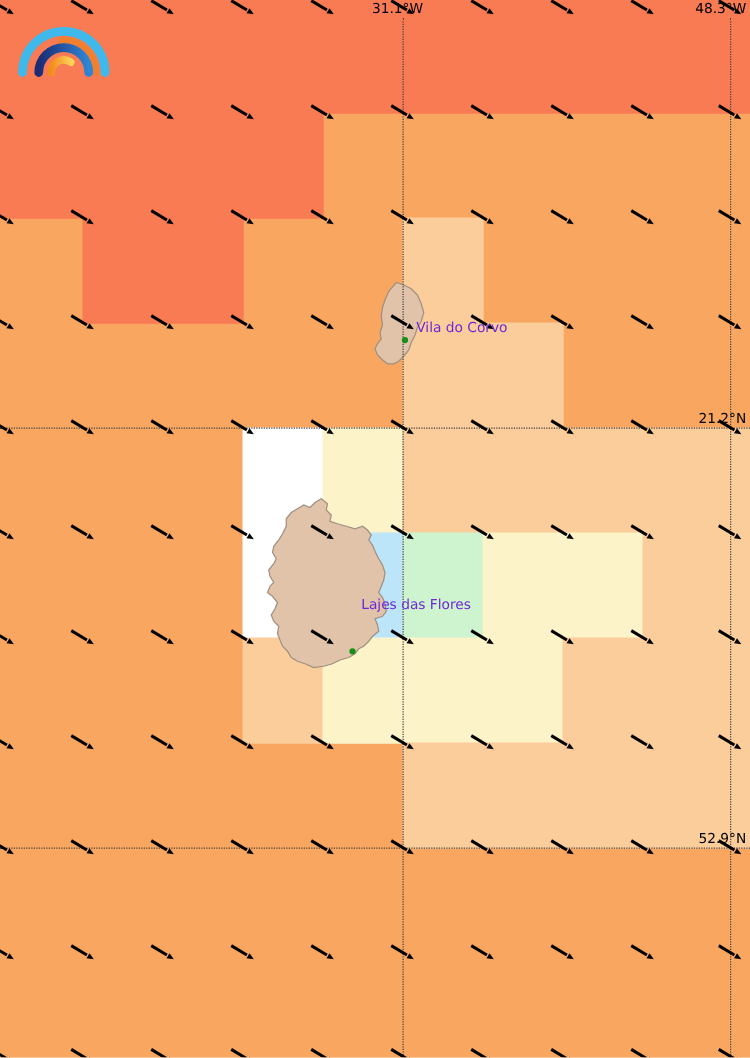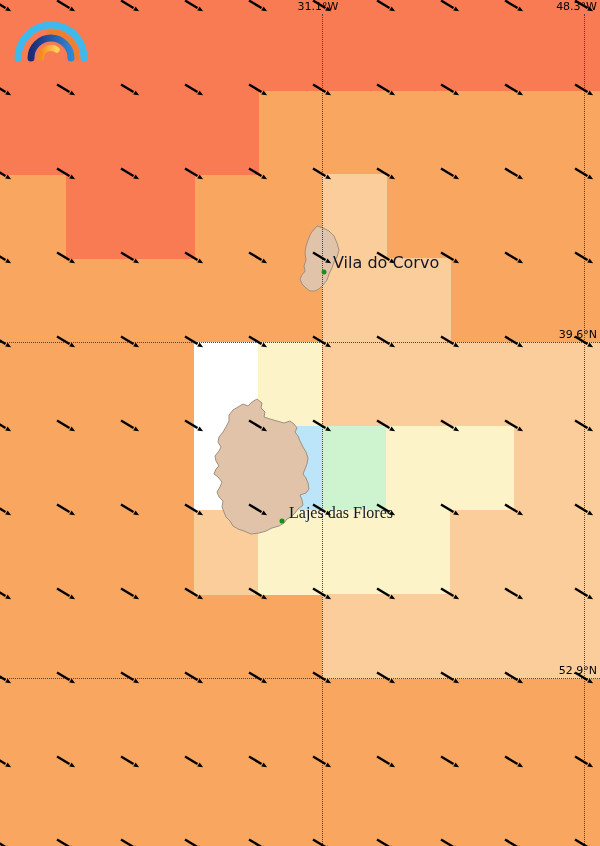--- a/index.html
+++ b/index.html
@@ -3,21 +3,21 @@
 <meta charset="utf-8">
 <style>
   html,body{margin:0;padding:0;}
   body{width:600px;height:846px;font-family:"DejaVu Sans","Liberation Sans",sans-serif;}
   #map{position:relative;width:600px;height:846px;overflow:hidden;}
   .cell{position:absolute;}
   .layer{position:absolute;left:0;top:0;width:600px;height:846px;}
   .vline{position:absolute;width:0;border-left:1px dotted #444;}
   .hline{position:absolute;height:0;left:0;width:600px;border-top:1px dotted #444;}
   .coord-label{position:absolute;font-size:11px;color:#000;line-height:12px;white-space:nowrap;}
-  .place-label{position:absolute;font-size:16px;color:#0f172a;line-height:15px;white-space:nowrap;transform:translateY(-50%);}
+  .place-label{position:absolute;font-size:11px;color:#6d28d9;line-height:15px;white-space:nowrap;transform:translateY(-50%);}
   .town-dot{position:absolute;width:5px;height:5px;border-radius:50%;transform:translate(-50%,-50%);}
   .barb{position:absolute;}
   #brand-logo{position:absolute;left:6px;top:12px;}
 </style>
 </head>
 <body>
 
 <div id="map" style="background: rgb(249, 167, 96);">
   <div id="cells" class="layer">
       <div class="cell" style="left: 0px; top: 0px; width: 67px; height: 91px; background: rgb(249, 123, 83);"></div>
@@ -519,26 +519,26 @@
       <svg class="barb" width="22" height="16" viewBox="0 0 22 16" style="left: 573px; top: 836px;">
         <line x1="2" y1="3.5" x2="14.5" y2="11" stroke="currentColor" stroke-width="2.4"></line>
         <polygon points="20.1,14.3 14.2,13.5 16.6,9.5" fill="currentColor"></polygon>
       </svg>
     </div>
 
   <div id="places" class="layer">
       <div class="town-dot" style="left: 324px; top: 272px; background: rgb(22, 144, 22);"></div>
       <div class="place-label" style="left: 333px; top: 262px;">Vila do Corvo</div>
       <div class="town-dot" style="left: 282px; top: 521px; background: rgb(22, 144, 22);"></div>
-      <div class="place-label" style="left: 289px; top: 512px; font-family: Liberation Serif, serif;">Lajes das Flores</div>
+      <div class="place-label" style="left: 289px; top: 484px;">Lajes das Flores</div>
     </div>
 
   <span class="coord-label" id="lon-label-0" style="left:318px;top:1px;transform:translateX(-50%);">31.1°W</span>
   <span class="coord-label" id="lon-label-1" style="right:3px;top:1px;">48.3°W</span>
-  <span class="coord-label" id="lat-label-0" style="right:3px;top:329px;">39.6°N</span>
+  <span class="coord-label" id="lat-label-0" style="right:3px;top:329px;">21.2°N</span>
   <span class="coord-label" id="lat-label-1" style="right:3px;top:665px;">52.9°N</span>
 
   <svg id="brand-logo" width="88" height="52" viewBox="0 0 88 52">
     <defs>
       <linearGradient id="gnavy" x1="0" y1="0" x2="1" y2="0">
         <stop id="gnavy-a" offset="0" stop-color="#1B2B74"></stop>
         <stop id="gnavy-b" offset="1" stop-color="#2F86D6"></stop>
       </linearGradient>
       <linearGradient id="gyellow" x1="0" y1="0" x2="1" y2="0">
         <stop id="gyellow-a" offset="0" stop-color="#F28C1E"></stop>

